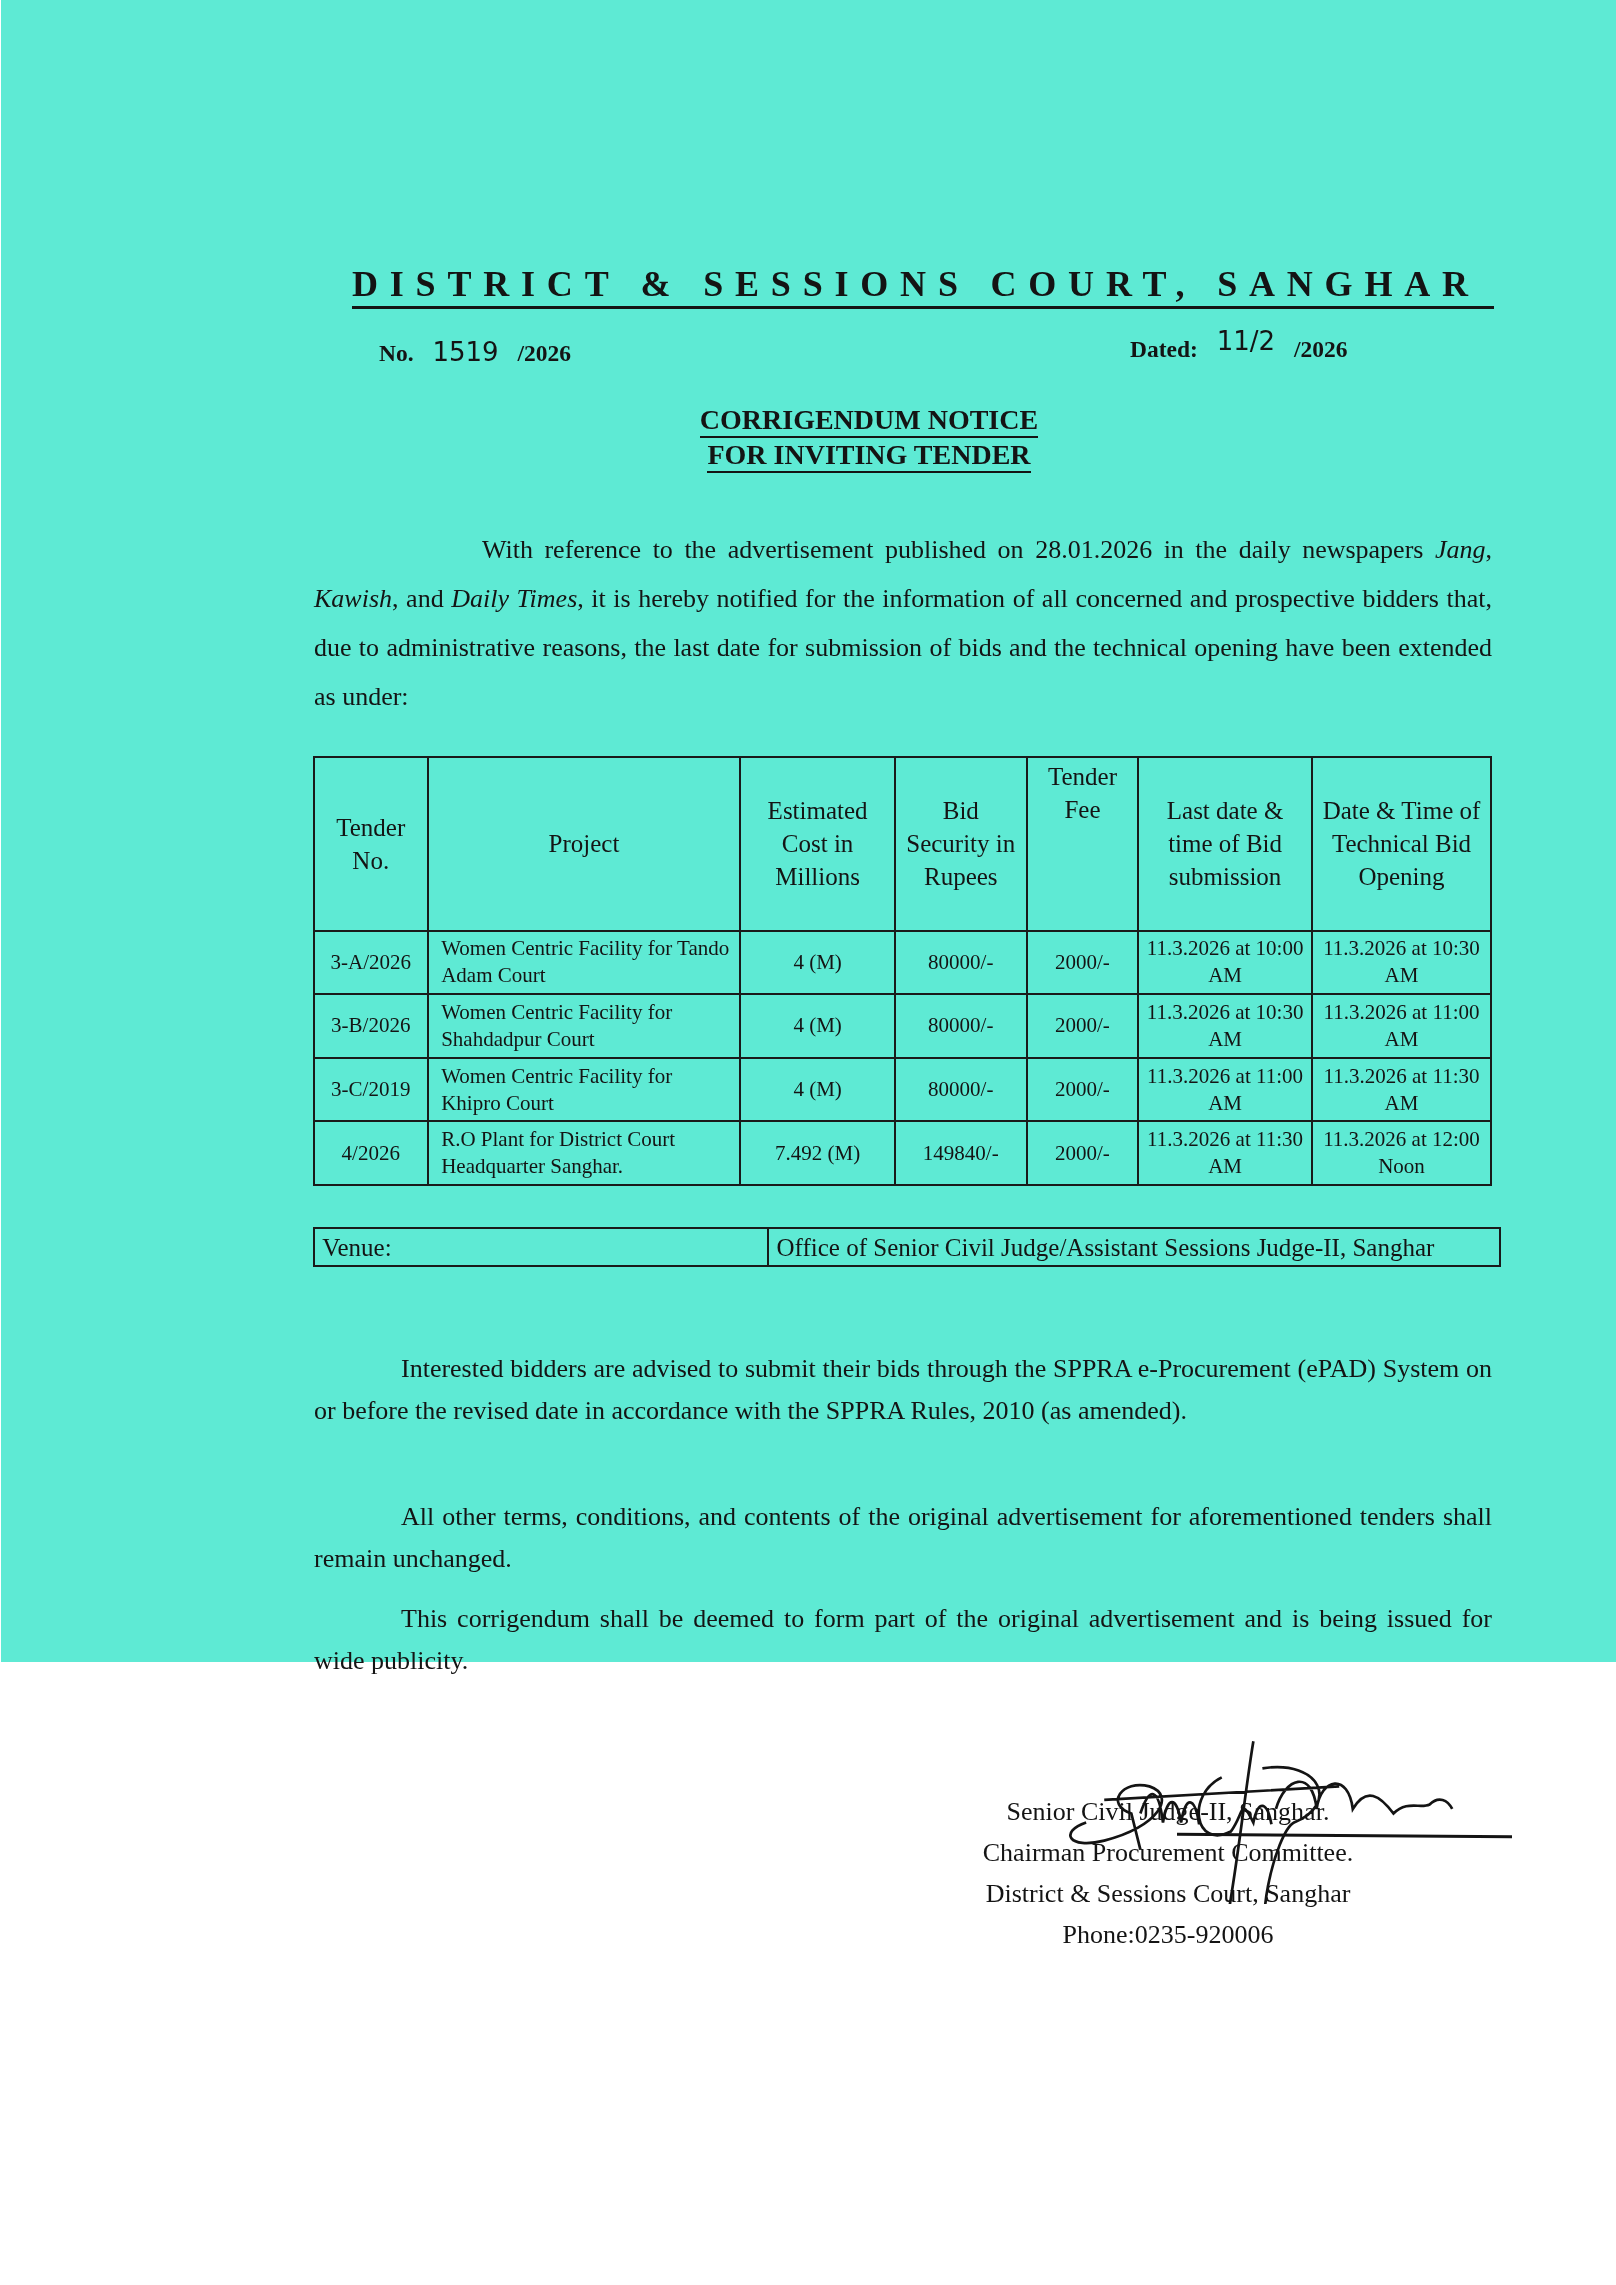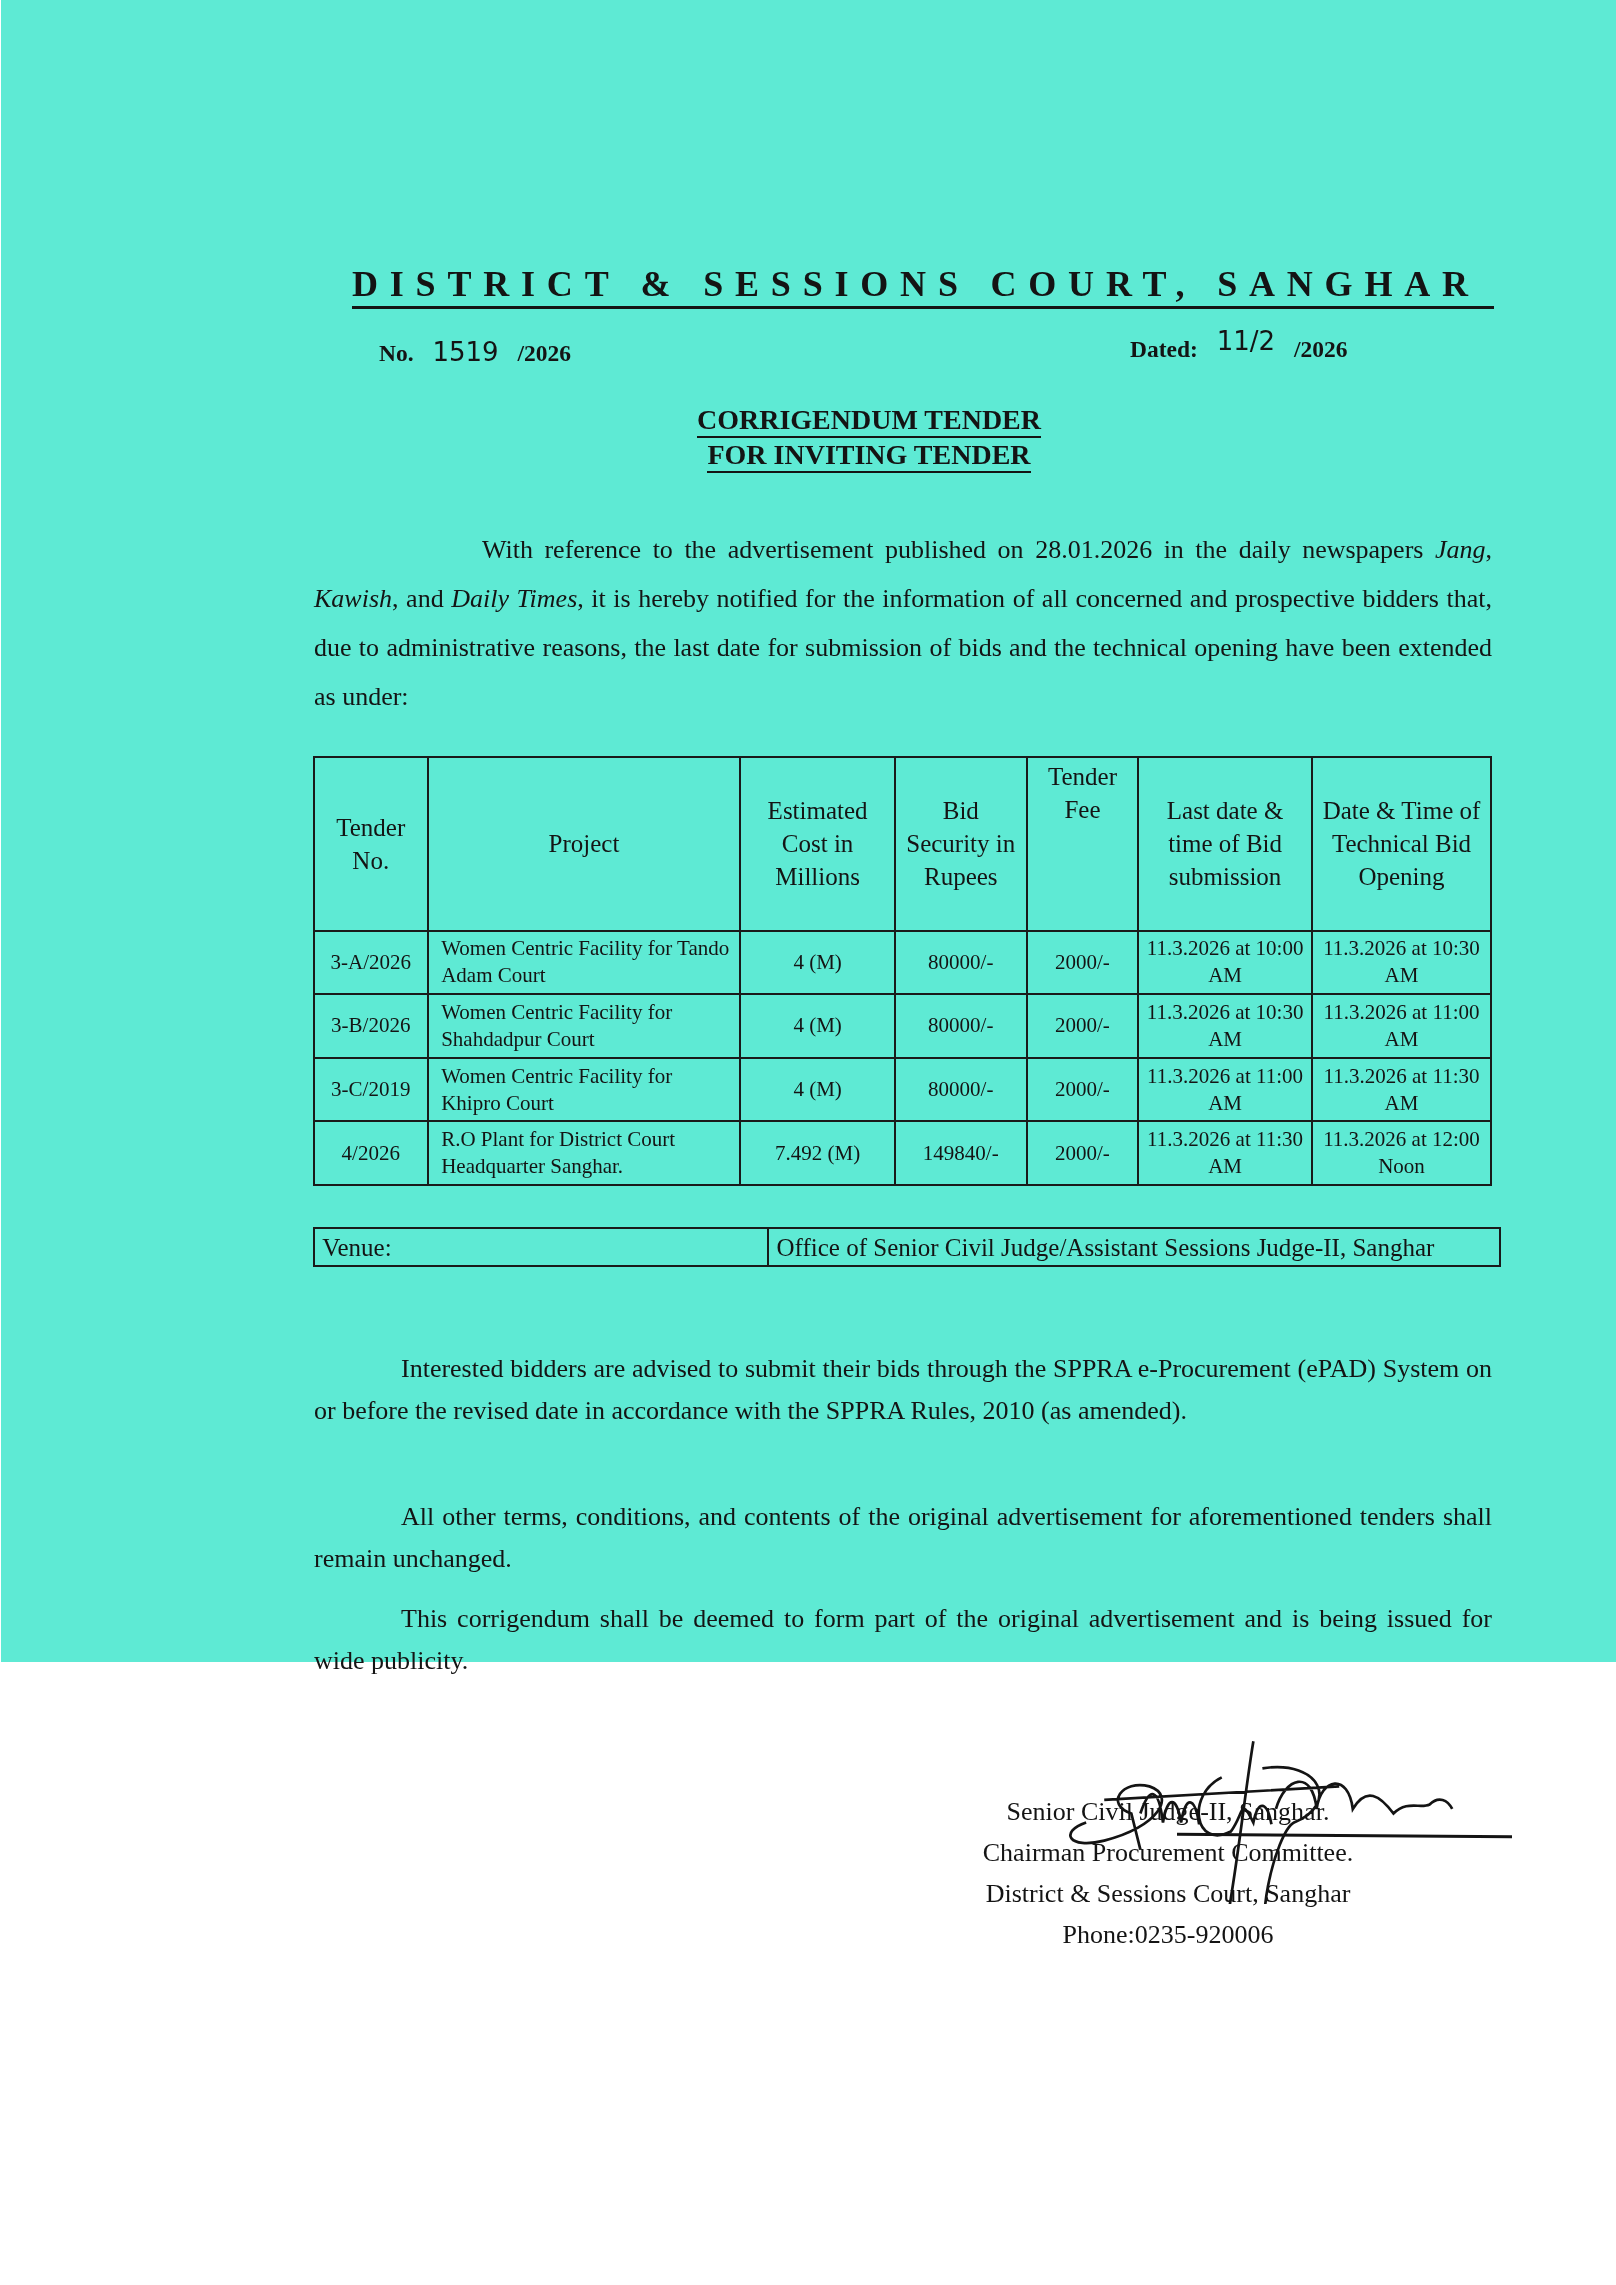--- a/index.html
+++ b/index.html
@@ -59,21 +59,21 @@
     <span>/2026</span>
   </div>
 
   <div class="ref-date">
     <span>Dated:</span>
     <span class="hand">11/2</span>
     <span>/2026</span>
   </div>
 
   <div class="notice-title">
-    <span>CORRIGENDUM TENDER</span><br>
+    <span>CORRIGENDUM NOTICE</span><br>
     <span>FOR INVITING TENDER</span>
   </div>
 
   <div class="para para1"><span>With reference to the advertisement published on 28.01.2026 in the daily newspapers </span><em>Jang</em><span>, </span><em>Kawish</em><span>, and </span><em>Daily Times</em><span>, it is hereby notified for the information of all concerned and prospective bidders that, due to administrative reasons, the last date for submission of bids and the technical opening have been extended as under:</span></div>
 
   <table class="tenders">
     <colgroup>
       <col style="width:111px">
         <col style="width:306px">
         <col style="width:151px">

